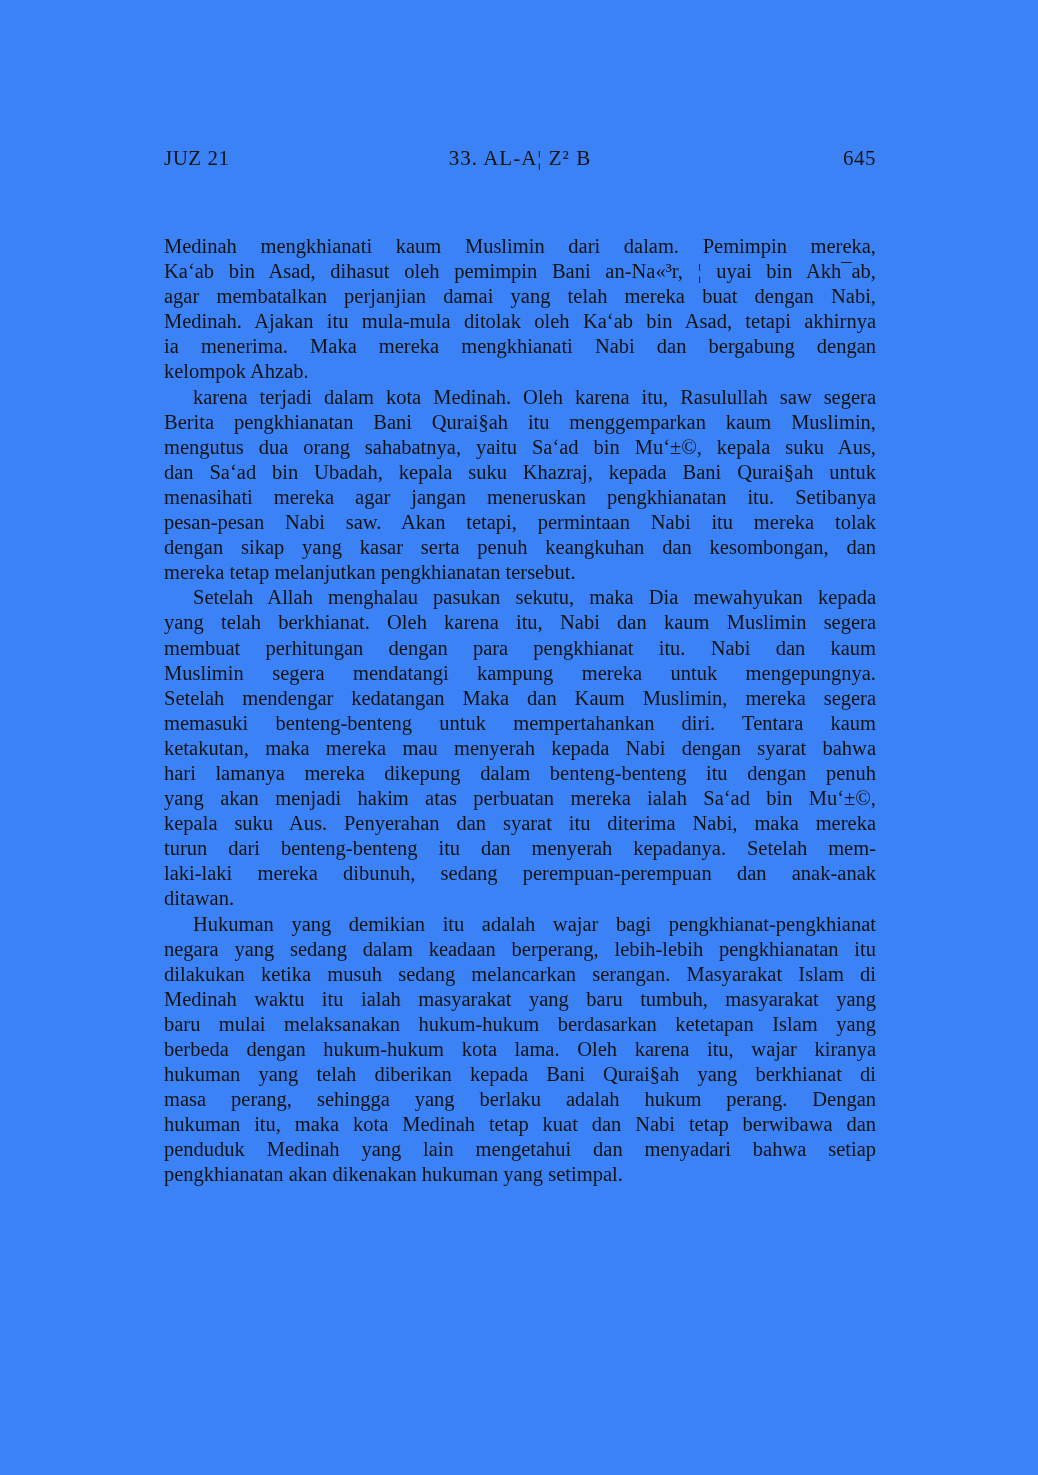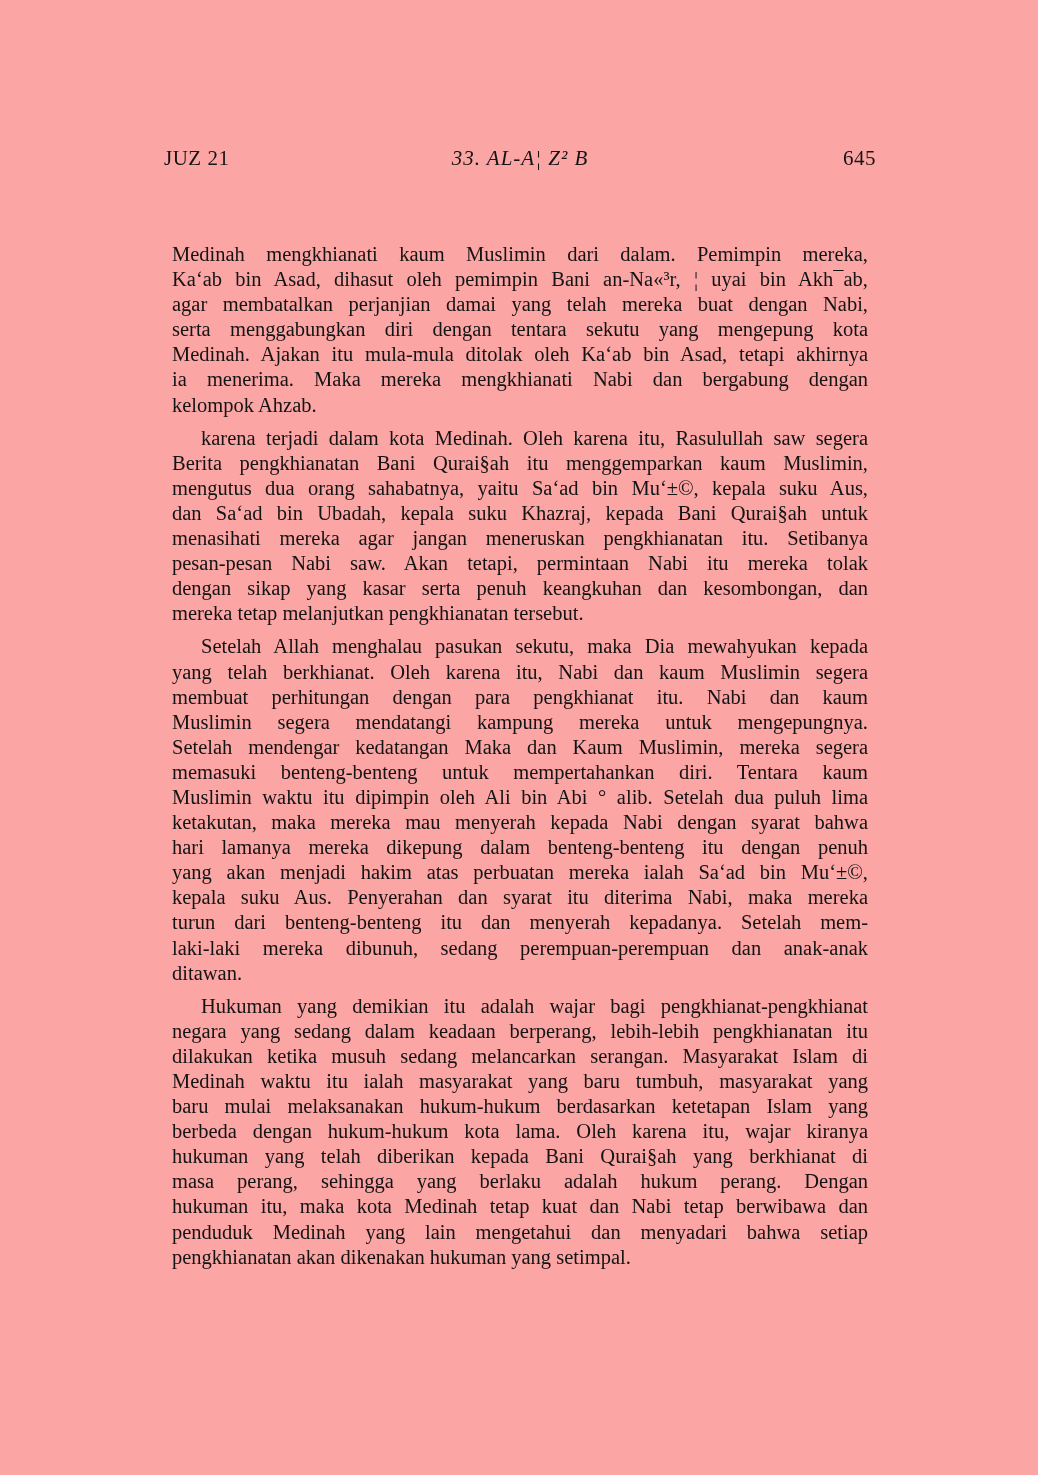--- a/index.html
+++ b/index.html
@@ -2,21 +2,21 @@
 <html><head>
 <meta charset="utf-8">
 <style>
   * { box-sizing: border-box; }
   html, body { margin: 0; padding: 0; background: #e8e8e8; }
   .page {
     position: relative;
     width: 1038px;
     height: 1475px;
     margin: 0 auto;
-    background: #fca5a5;
+    background: #3b82f6;
     font-family: "Liberation Serif", "DejaVu Serif", serif;
     color: #141414;
     overflow: hidden;
   }
   .running-header {
     position: absolute;
     top: 146px;
     left: 164px;
     width: 712px;
     display: flex;
@@ -24,31 +24,30 @@
     align-items: baseline;
     font-size: 21px;
     letter-spacing: 0.5px;
     white-space: nowrap;
   }
   .running-header .hdr-center {
     position: absolute;
     left: 50%;
     transform: translateX(-50%);
     letter-spacing: 1px;
-    font-style: italic;
   }
   .content {
     position: absolute;
     top: 234px;
     left: 164px;
     width: 712px;
     font-size: 20.5px;
     line-height: 25.1px;
   }
-  .para { margin: 8px; font-family: Liberation Serif, serif; }
+  .para { margin: 0; font-family: Liberation Serif, serif; }
   .line {
     text-align: justify;
     text-align-last: justify;
     white-space: normal;
   }
   .line.last-line {
     text-align-last: left;
   }
   .para.indent .line:first-child {
     text-indent: 29px;
@@ -63,21 +62,20 @@
     <span class="hdr-left">JUZ 21</span>
     <span class="hdr-center">33. AL-A¦ Z² B</span>
     <span class="hdr-right">645</span>
   </div>
 
   <div class="content">
     <div class="para">
         <div class="line">Medinah mengkhianati kaum Muslimin dari dalam. Pemimpin mereka,</div>
         <div class="line">Ka‘ab bin Asad, dihasut oleh pemimpin Bani an-Na«³r, ¦ uyai bin Akh¯ab,</div>
         <div class="line">agar membatalkan perjanjian damai yang telah mereka buat dengan Nabi,</div>
-        <div class="line">serta menggabungkan diri dengan tentara sekutu yang mengepung kota</div>
         <div class="line">Medinah. Ajakan itu mula-mula ditolak oleh Ka‘ab bin Asad, tetapi akhirnya</div>
         <div class="line">ia menerima. Maka mereka mengkhianati Nabi dan bergabung dengan</div>
         <div class="line last-line">kelompok Ahzab.</div>
       </div>
     <div class="para indent">
         <div class="line">karena terjadi dalam kota Medinah. Oleh karena itu, Rasulullah saw segera</div>
         <div class="line">Berita pengkhianatan Bani Qurai§ah itu menggemparkan kaum Muslimin,</div>
         <div class="line">mengutus dua orang sahabatnya, yaitu Sa‘ad bin Mu‘±©, kepala suku Aus,</div>
         <div class="line">dan Sa‘ad bin Ubadah, kepala suku Khazraj, kepada Bani Qurai§ah untuk</div>
         <div class="line">menasihati mereka agar jangan meneruskan pengkhianatan itu. Setibanya</div>
@@ -85,21 +83,20 @@
         <div class="line">dengan sikap yang kasar serta penuh keangkuhan dan kesombongan, dan</div>
         <div class="line last-line">mereka tetap melanjutkan pengkhianatan tersebut.</div>
       </div>
     <div class="para indent">
         <div class="line">Setelah Allah menghalau pasukan sekutu, maka Dia mewahyukan kepada</div>
         <div class="line">yang telah berkhianat. Oleh karena itu, Nabi dan kaum Muslimin segera</div>
         <div class="line">membuat perhitungan dengan para pengkhianat itu. Nabi dan kaum</div>
         <div class="line">Muslimin segera mendatangi kampung mereka untuk mengepungnya.</div>
         <div class="line">Setelah mendengar kedatangan Maka dan Kaum Muslimin, mereka segera</div>
         <div class="line">memasuki benteng-benteng untuk mempertahankan diri. Tentara kaum</div>
-        <div class="line">Muslimin waktu itu dipimpin oleh Ali bin Abi ° alib. Setelah dua puluh lima</div>
         <div class="line">ketakutan, maka mereka mau menyerah kepada Nabi dengan syarat bahwa</div>
         <div class="line">hari lamanya mereka dikepung dalam benteng-benteng itu dengan penuh</div>
         <div class="line">yang akan menjadi hakim atas perbuatan mereka ialah Sa‘ad bin Mu‘±©,</div>
         <div class="line">kepala suku Aus. Penyerahan dan syarat itu diterima Nabi, maka mereka</div>
         <div class="line">turun dari benteng-benteng itu dan menyerah kepadanya. Setelah mem-</div>
         <div class="line">laki-laki mereka dibunuh, sedang perempuan-perempuan dan anak-anak</div>
         <div class="line last-line">ditawan.</div>
       </div>
     <div class="para indent">
         <div class="line">Hukuman yang demikian itu adalah wajar bagi pengkhianat-pengkhianat</div>

